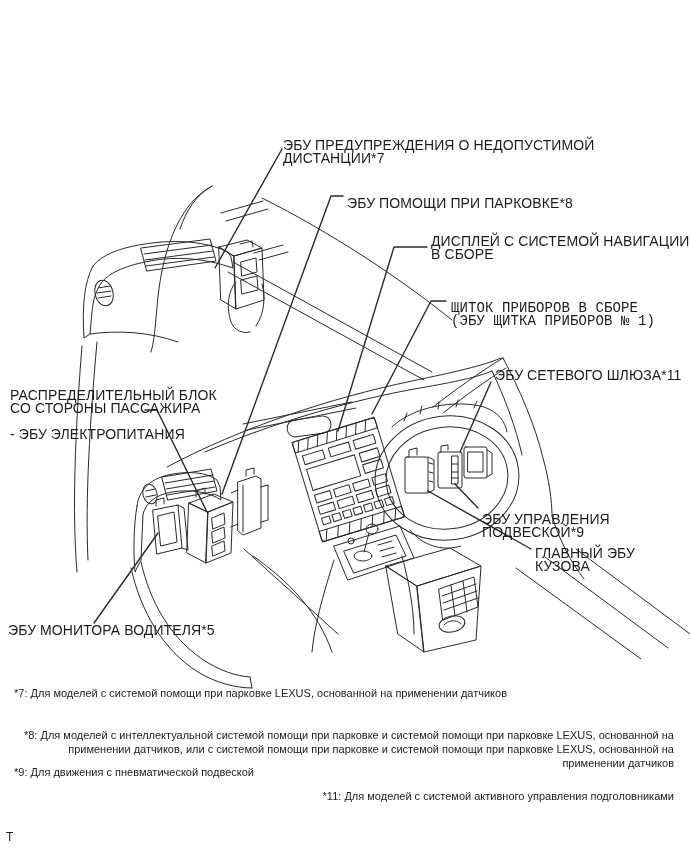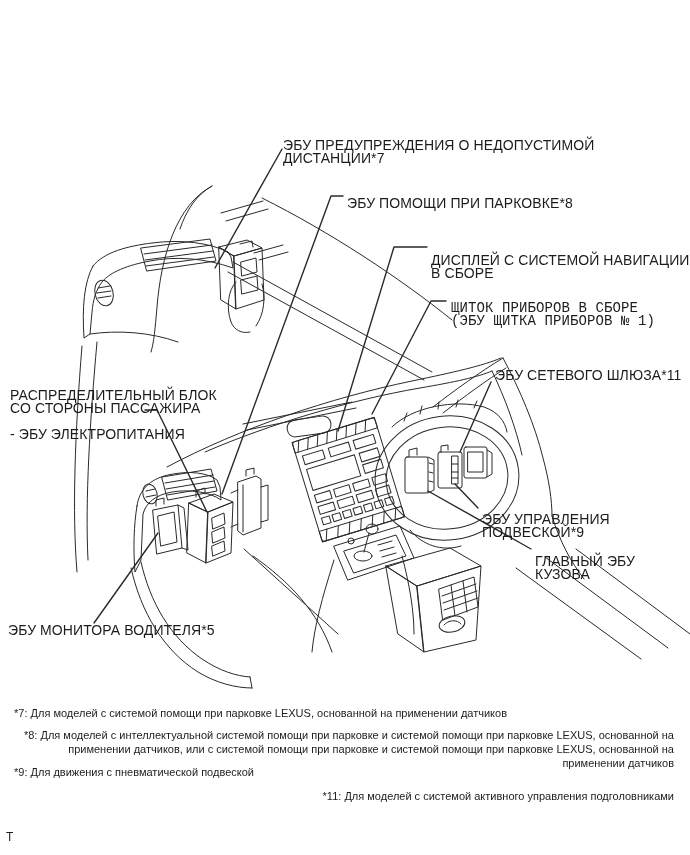--- a/index.html
+++ b/index.html
@@ -245,31 +245,31 @@
         <path d="M478,508 L455,484"></path>
         <path d="M531,549 L428,491"></path>
         <path d="M145,410 L157,410 L207,512"></path>
         <path d="M94,623 L158,533"></path>
       </g>
     </g>
   </svg>
 
   <div class="callout" style="left:283px;top:139px;">ЭБУ ПРЕДУПРЕЖДЕНИЯ О НЕДОПУСТИМОЙ ДИСТАНЦИИ*7</div>
   <div class="callout" style="left:347px;top:186px;margin-top:11px;">ЭБУ ПОМОЩИ ПРИ ПАРКОВКЕ*8</div>
-  <div class="callout" style="left:431px;top:235px;margin-top:19px;">ДИСПЛЕЙ С СИСТЕМОЙ НАВИГАЦИИ В СБОРЕ</div>
+  <div class="callout" style="left:431px;top:235px;">ДИСПЛЕЙ С СИСТЕМОЙ НАВИГАЦИИ В СБОРЕ</div>
   <div class="callout" style="left:451px;top:302px;font-family:Liberation Mono, monospace;">ЩИТОК ПРИБОРОВ В СБОРЕ
 (ЭБУ ЩИТКА ПРИБОРОВ № 1)</div>
   <div class="callout" style="left:495px;top:369px;">ЭБУ СЕТЕВОГО ШЛЮЗА*11</div>
   <div class="callout" style="left:10px;top:389px;">РАСПРЕДЕЛИТЕЛЬНЫЙ БЛОК
 СО СТОРОНЫ ПАССАЖИРА
 
 - ЭБУ ЭЛЕКТРОПИТАНИЯ</div>
   <div class="callout" style="left:482px;top:506px;margin-top:7px;">ЭБУ УПРАВЛЕНИЯ ПОДВЕСКОЙ*9</div>
-  <div class="callout" style="left:535px;top:547px;margin-top:8px;">ГЛАВНЫЙ ЭБУ КУЗОВА</div>
+  <div class="callout" style="left:535px;top:547px;">ГЛАВНЫЙ ЭБУ КУЗОВА</div>
   <div class="callout" style="left:8px;top:624px;">ЭБУ МОНИТОРА ВОДИТЕЛЯ*5</div>
 
-  <div class="footnote" style="top:706px;">*7: Для моделей с системой помощи при парковке LEXUS, основанной на применении датчиков</div>
+  <div class="footnote" style="top:686px;">*7: Для моделей с системой помощи при парковке LEXUS, основанной на применении датчиков</div>
   <div class="footnote" style="top:728px;text-align:right;">*8: Для моделей с интеллектуальной системой помощи при парковке и системой помощи при парковке LEXUS, основанной на применении датчиков, или с системой помощи при парковке и системой помощи при парковке LEXUS, основанной на применении датчиков</div>
   <div class="footnote" style="top:765px;">*9: Для движения с пневматической подвеской</div>
   <div class="footnote" style="top:789px;text-align:right;">*11: Для моделей с системой активного управления подголовниками</div>
 
   <div class="page-marker" style="left:6px;top:830px;">Т</div>
 </div>
 
 </body></html>

